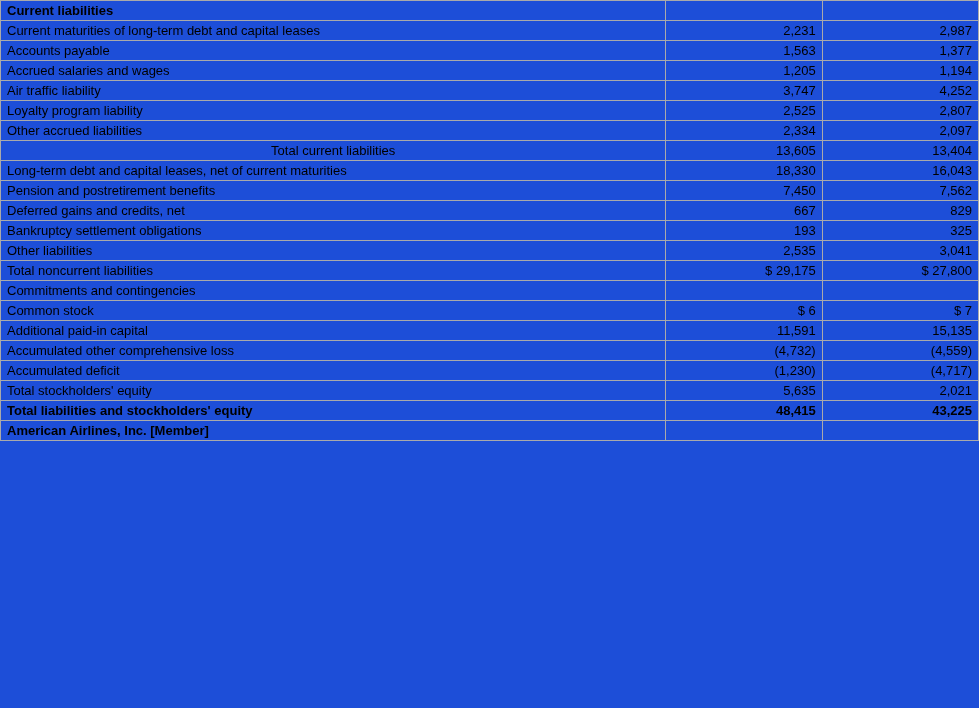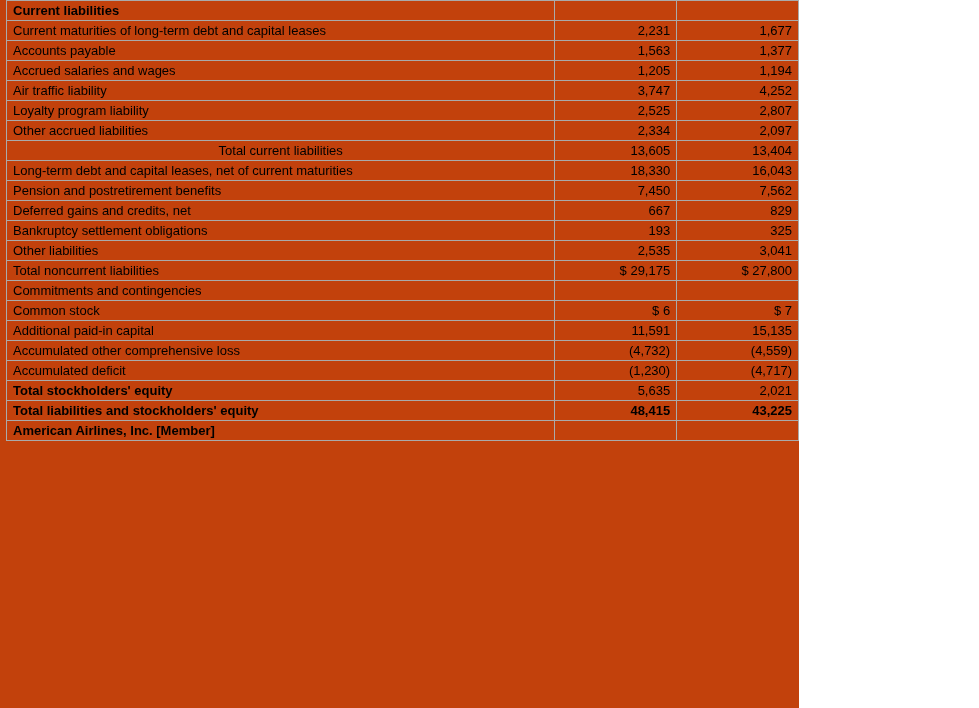--- a/index.html
+++ b/index.html
@@ -7,24 +7,23 @@
       padding: 0;
       box-sizing: border-box;
     }
     body {
       font-family: Arial, sans-serif;
       font-size: 13px;
       background: #fff;
       color: #000;
     }
     .table-container {
-      width: 799px;
+      width: 979px;
       min-height: 708px;
-      background: #c2410c;
-      padding-left: 6px;
+      background: #1d4ed8;
     }
     table {
       width: 100%;
       border-collapse: collapse;
     }
     td {
       padding: 2px 6px;
       border: 1px solid #aaa;
       white-space: nowrap;
     }
@@ -43,21 +42,21 @@
   <table>
     <tbody id="table-body">
     <tr>
           <td class="label-col" style="font-weight: bold;">Current liabilities</td>
           <td class="value-col"></td>
           <td class="value-col"></td>
         </tr>
         <tr>
           <td class="label-col">Current maturities of long-term debt and capital leases</td>
           <td class="value-col">2,231</td>
-          <td class="value-col">1,677</td>
+          <td class="value-col">2,987</td>
         </tr>
         <tr>
           <td class="label-col">Accounts payable</td>
           <td class="value-col">1,563</td>
           <td class="value-col">1,377</td>
         </tr>
         <tr>
           <td class="label-col">Accrued salaries and wages</td>
           <td class="value-col">1,205</td>
           <td class="value-col">1,194</td>
@@ -131,21 +130,21 @@
           <td class="label-col">Accumulated other comprehensive loss</td>
           <td class="value-col">(4,732)</td>
           <td class="value-col">(4,559)</td>
         </tr>
         <tr>
           <td class="label-col">Accumulated deficit</td>
           <td class="value-col">(1,230)</td>
           <td class="value-col">(4,717)</td>
         </tr>
         <tr>
-          <td class="label-col" style="font-weight: bold;">Total stockholders' equity</td>
+          <td class="label-col" style="font-weight: normal;">Total stockholders' equity</td>
           <td class="value-col">5,635</td>
           <td class="value-col">2,021</td>
         </tr>
         <tr>
           <td class="label-col" style="font-weight: bold;">Total liabilities and stockholders' equity</td>
           <td class="value-col" style="font-weight: bold;">48,415</td>
           <td class="value-col" style="font-weight: bold;">43,225</td>
         </tr>
         <tr>
           <td class="label-col" style="font-weight: bold;">American Airlines, Inc. [Member]</td>

